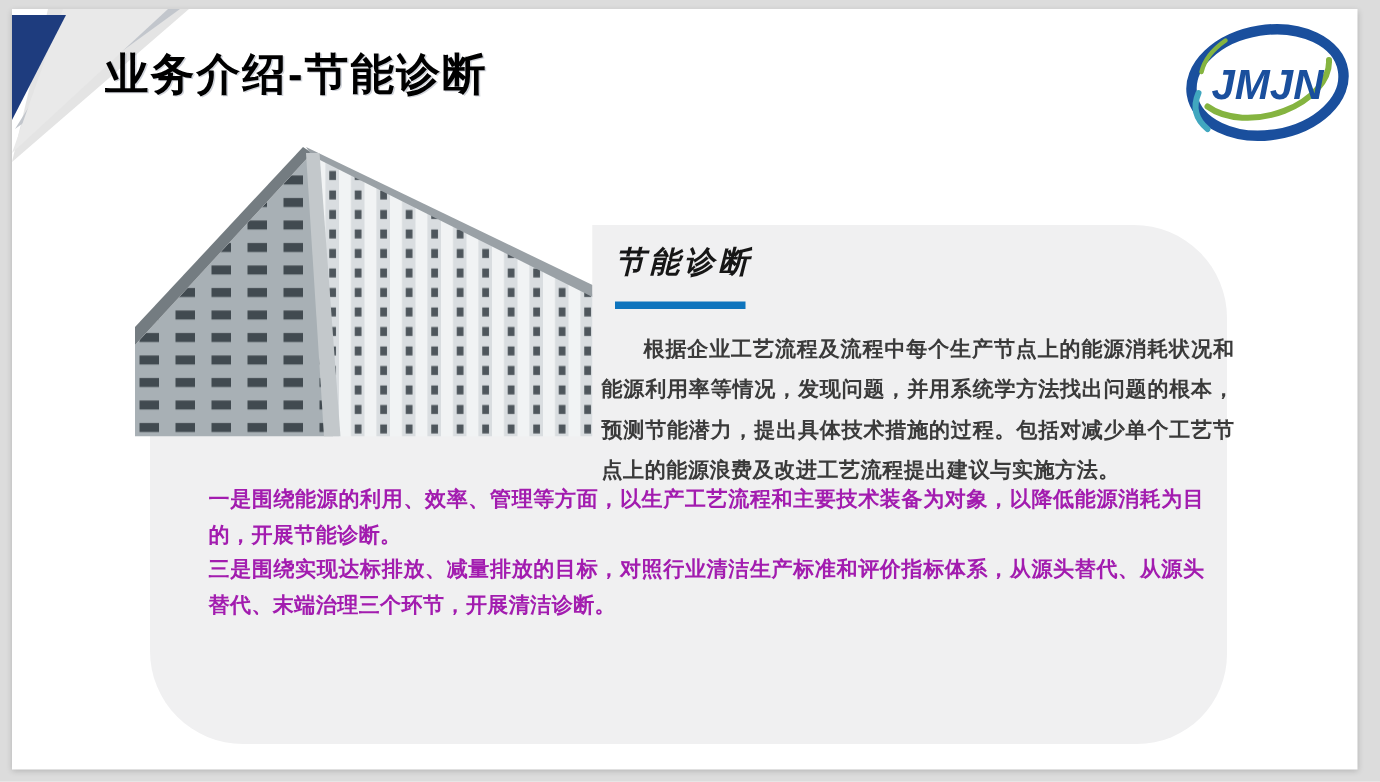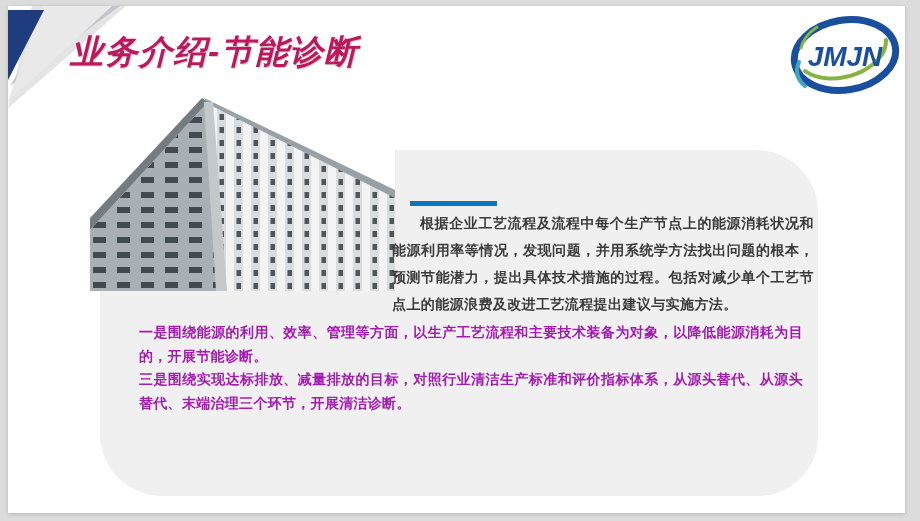--- a/index.html
+++ b/index.html
@@ -11,22 +11,22 @@
   .slide{
     position:absolute;left:8px;top:6px;width:897px;height:507px;
     background:#ffffff;overflow:hidden;
     box-shadow:0 1px 4px rgba(0,0,0,.18);
   }
   
   .corner{position:absolute;left:0;top:0;width:130px;height:110px;pointer-events:none;}
   
   .title{
     position:absolute;left:62px;top:24px;
-    font-size:33px;font-weight:900;font-style:italic;
-    color:#be185d;letter-spacing:1.5px;white-space:nowrap;
+    font-size:29px;font-weight:900;
+    color:#000000;letter-spacing:1.5px;white-space:nowrap;
     text-shadow:1px 1px 0 rgba(120,130,150,.35);
   }
   
   .logo{position:absolute;left:779px;top:8px;width:116px;text-align:left;}
   .logo-sub{
     margin-top:2px;font-size:15px;font-weight:bold;color:#1a4f9d;
     letter-spacing:6px;white-space:nowrap;text-indent:6px;
   }
   
   .card{
@@ -41,21 +41,21 @@
     font-size:20px;font-weight:900;font-style:italic;color:#161616;
     letter-spacing:3px;white-space:nowrap;
   }
   .heading-bar{
     position:absolute;left:402px;top:195px;width:87px;height:5px;background:#0e74bd;
   }
   .intro{
     position:absolute;left:381px;top:201px;width:422px;
     font-size:14px;font-weight:bold;color:#3a3a3a;
     line-height:27px;text-align:justify;text-indent:2em;letter-spacing:.4px;
-    margin:3px;
+    margin:12px;
   }
   .points{
     position:absolute;left:131px;top:315px;width:664px;
     font-size:14px;font-weight:bold;color:#a21caf;
     line-height:23.5px;text-align:justify;letter-spacing:.3px;
   }
   .points p{margin:0;}
 </style>
 </head>
 <body>
@@ -103,20 +103,21 @@
 
     <polygon points="118,4 0,132 0,193 132,193" fill="url(#leftwin)"></polygon>
     <polygon points="118,4 305,98 305,193 132,193" fill="url(#rightwin)"></polygon>
 
     <polygon points="118,4 0,132 0,120 112,0" fill="#747c81"></polygon>
     <polygon points="114,0 305,92 305,100 118,6" fill="#9aa1a6"></polygon>
 
     <polygon points="114,4 123,4 137,193 126,193" fill="#c3c8cb"></polygon>
   </svg>
 
+  <div class="card-heading">节能诊断</div>
   <div class="heading-bar"></div>
 
   <p class="intro">根据企业工艺流程及流程中每个生产节点上的能源消耗状况和能源利用率等情况，发现问题，并用系统学方法找出问题的根本，预测节能潜力，提出具体技术措施的过程。包括对减少单个工艺节点上的能源浪费及改进工艺流程提出建议与实施方法。</p>
 
   <div class="points">
     <p>一是围绕能源的利用、效率、管理等方面，以生产工艺流程和主要技术装备为对象，以降低能源消耗为目的，开展节能诊断。</p>
     <p>三是围绕实现达标排放、减量排放的目标，对照行业清洁生产标准和评价指标体系，从源头替代、从源头替代、末端治理三个环节，开展清洁诊断。</p>
   </div>
 
 </div>

